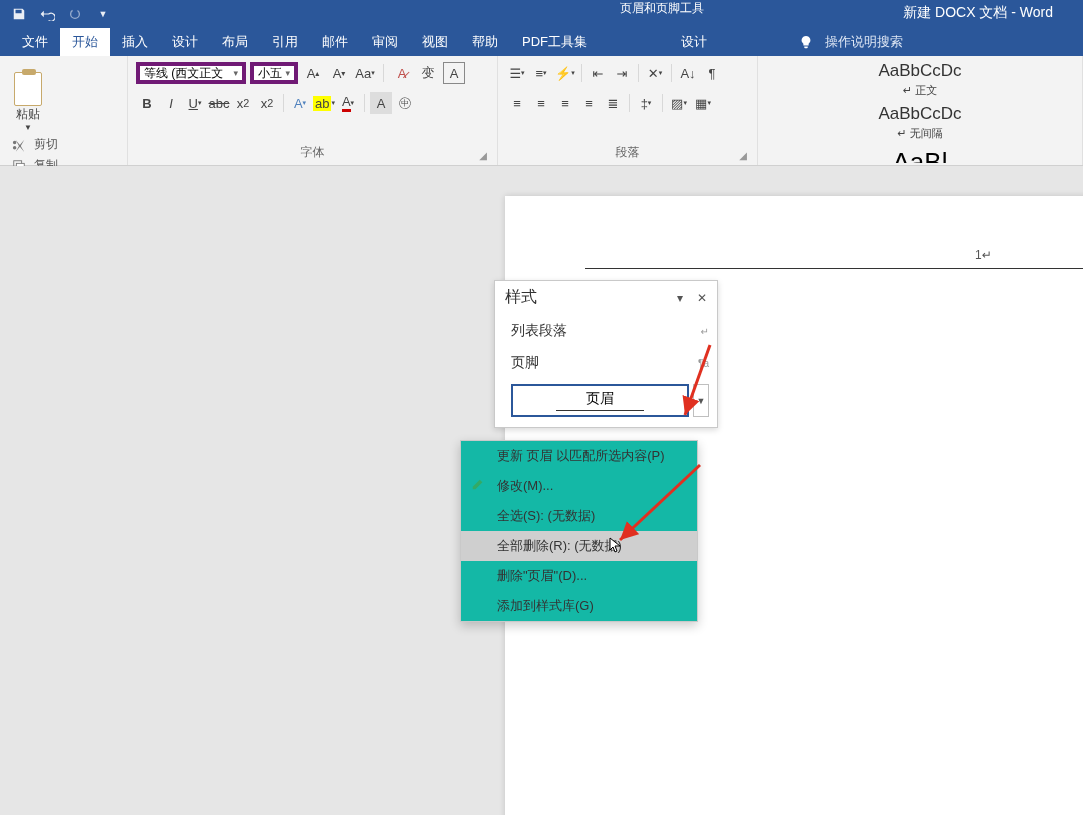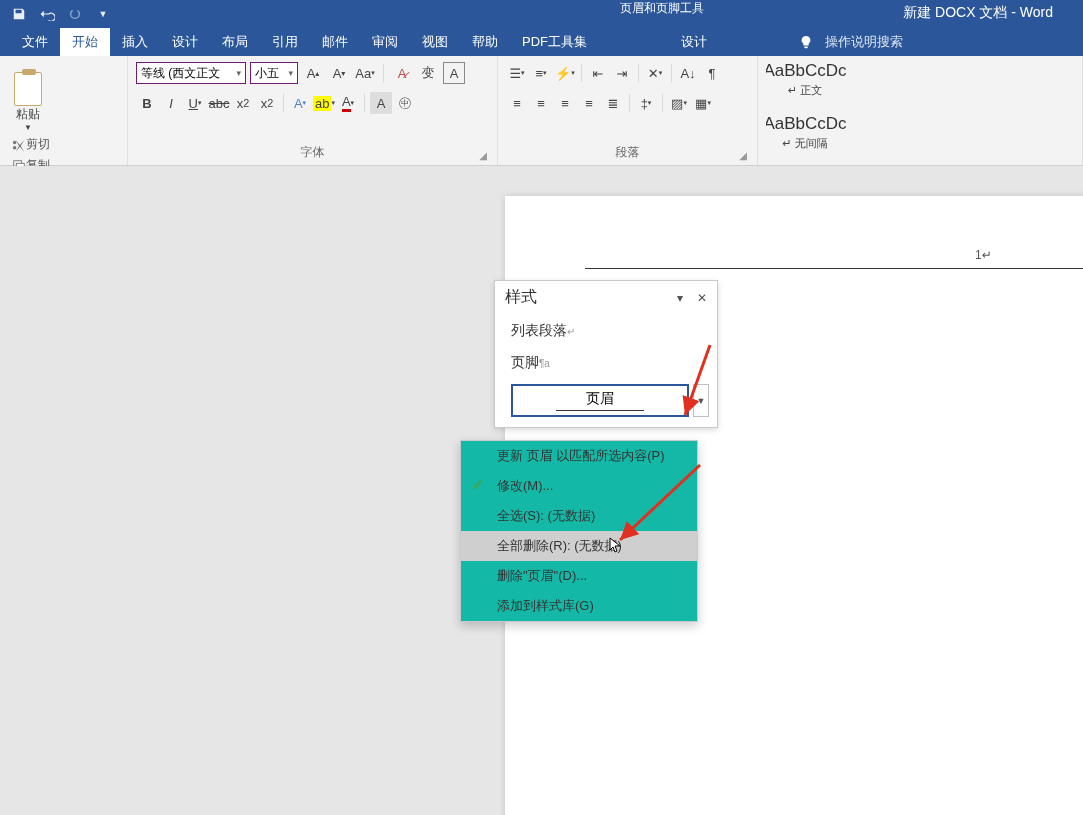--- a/index.html
+++ b/index.html
@@ -25,55 +25,55 @@
   .group-label { text-align:center; font-size:12px; color:#666; padding:2px 0; }
   .group-body { flex:1; display:flex; flex-direction:column; gap:4px;}
 
   
   .g-clip { width: 128px; justify-content: space-between; }
   .clip-row { display:flex; }
   .paste-big { width:40px; height:72px; display:flex; flex-direction:column; align-items:center; justify-content:flex-end; font-size:12px; color:#444;}
   .paste-icon { width:28px; height:34px; background:#fff; border:1px solid #c7a96b; border-radius:2px; position:relative;}
   .paste-icon::before{content:""; position:absolute; top:-4px; left:7px; width:14px; height:6px; background:#c7a96b; border-radius:2px;}
   .clip-side { display:flex; flex-direction:column; gap:4px; padding-left:4px; font-size:12px; color:#555;}
-  .clip-side div { display:flex; align-items:center; gap:0;}
+  .clip-side div { display:flex; align-items:center; gap:8px;}
 
   
   .g-font { width: 370px; }
   .font-row1 { display:flex; align-items:center; gap:4px; height:26px;}
-  .combo { border:1px solid #701a75; background:#fff; height:22px; font-size:12px; display:flex; align-items:center; padding:0 4px; }
+  .combo { border:4px solid #701a75; background:#fff; height:22px; font-size:12px; display:flex; align-items:center; padding:0 4px; }
   .combo .dd { margin-left:auto; font-size:9px; color:#666;}
   .sm-btn { width:22px; height:22px; display:flex; align-items:center; justify-content:center; font-size:13px; color:#444; border:1px solid transparent;}
   .font-row2 { display:flex; align-items:center; gap:2px; height:26px;}
   .pipe { width:1px; height:18px; background:#d8d8d8; margin:0 3px;}
 
   
   .g-para { width: 260px; }
   .para-row { display:flex; align-items:center; gap:2px; height:26px;}
 
   
   .g-styles { flex:1; min-width: 0;}
-  .styles-row { display:flex; gap:14px; height:78px; align-items:flex-start; overflow:hidden;}
+  .styles-row { display:flex; gap:4px; height:78px; align-items:center; overflow:hidden;}
   .style-item { width:78px; border:1px solid transparent; display:flex; flex-direction:column; align-items:center; justify-content:center; }
   .style-preview { font-size:17px; color:#333; }
   .style-preview.big { font-size:26px; font-weight:300; color:#000;}
   .style-name { font-size:11px; color:#444; margin-top:2px;}
 
   
   .canvas { position:absolute; top:166px; left:0; right:0; bottom:0; background:#e6e6e6; }
   .page { position:absolute; left:505px; top:30px; width:700px; height:900px; background:#fff; box-shadow:0 0 6px rgba(0,0,0,.15);}
   .header-line { position:absolute; left:80px; right:0; top:72px; border-top:1px solid #333;}
   .header-num  { position:absolute; top:52px; right:0; transform:translateX(-5px); font-size:12px; color:#555; left:475px;}
 
   
   .styles-pane { position:absolute; left:494px; top:280px; width:224px; background:#fff; border:1px solid #c9c9c9; box-shadow:0 2px 6px rgba(0,0,0,.15); }
   .pane-title { display:flex; align-items:center; justify-content:space-between; padding:6px 10px; font-size:16px; color:#333;}
   .pane-ctrls { display:flex; gap:14px; font-size:12px; color:#555;}
   .pane-body { padding:6px 8px 10px 16px; display:flex; flex-direction:column; gap:10px;}
-  .pane-item { font-size:14px; color:#333; display:flex; align-items:center; padding:2px 0;}
+  .pane-item { font-size:14px; color:#333; display:flex; justify-content:space-between; align-items:center; padding:2px 0;}
   .pane-item .para-mark{ font-size:10px; color:#999;}
   .pane-selected { border:2px solid #2b579a; padding:4px 6px; text-align:center; font-size:14px; position:relative; display:flex; align-items:center; justify-content:center;}
   .pane-selected .underline { border-bottom:1px solid #333; padding:0 30px 2px 30px;}
   .pane-dd { width:16px; border:1px solid #bfbfbf; margin-left:4px; display:flex; align-items:center; justify-content:center; font-size:9px; color:#555; align-self:stretch;}
   .pane-row { display:flex; align-items:flex-start;}
 
   
   .ctx { position:absolute; left:460px; top:440px; width:238px; background:#14b8a6; border:1px solid #c9c9c9; box-shadow:0 4px 10px rgba(0,0,0,.2); font-size:13px; color:#333;}
   .ctx-item { padding:6px 10px 6px 36px; position:relative;}
   .ctx-item.hover { background:#cfcfcf;}

